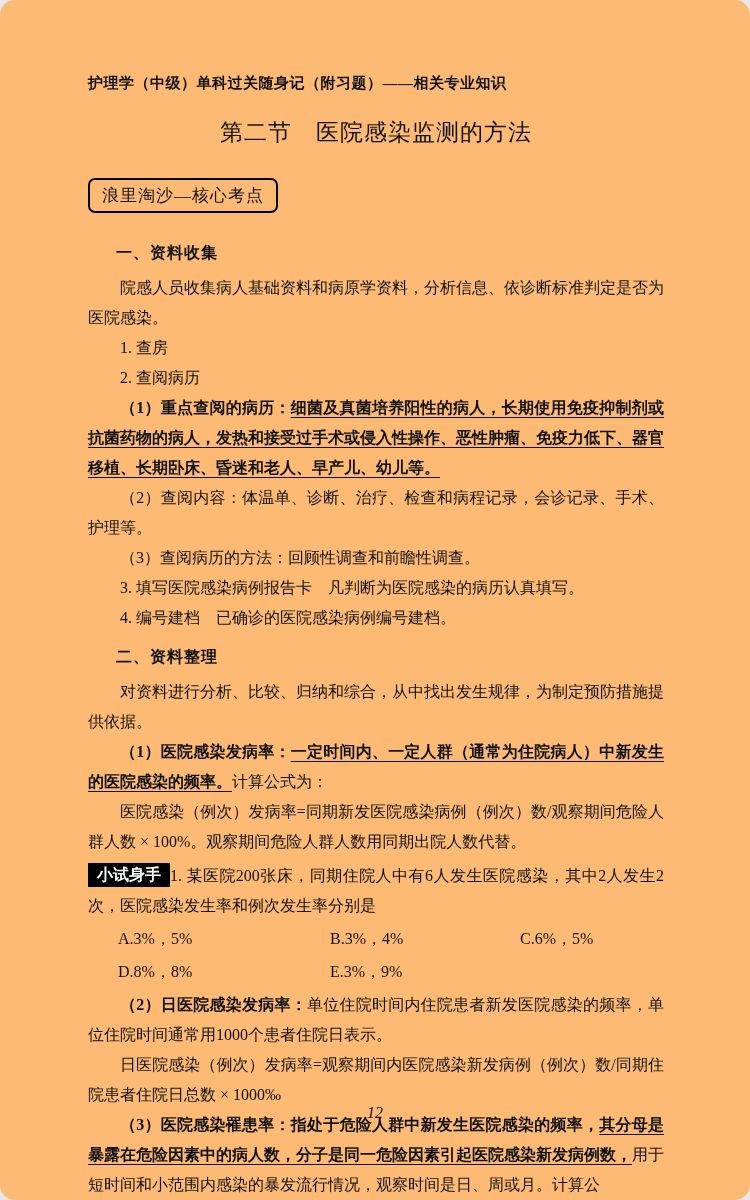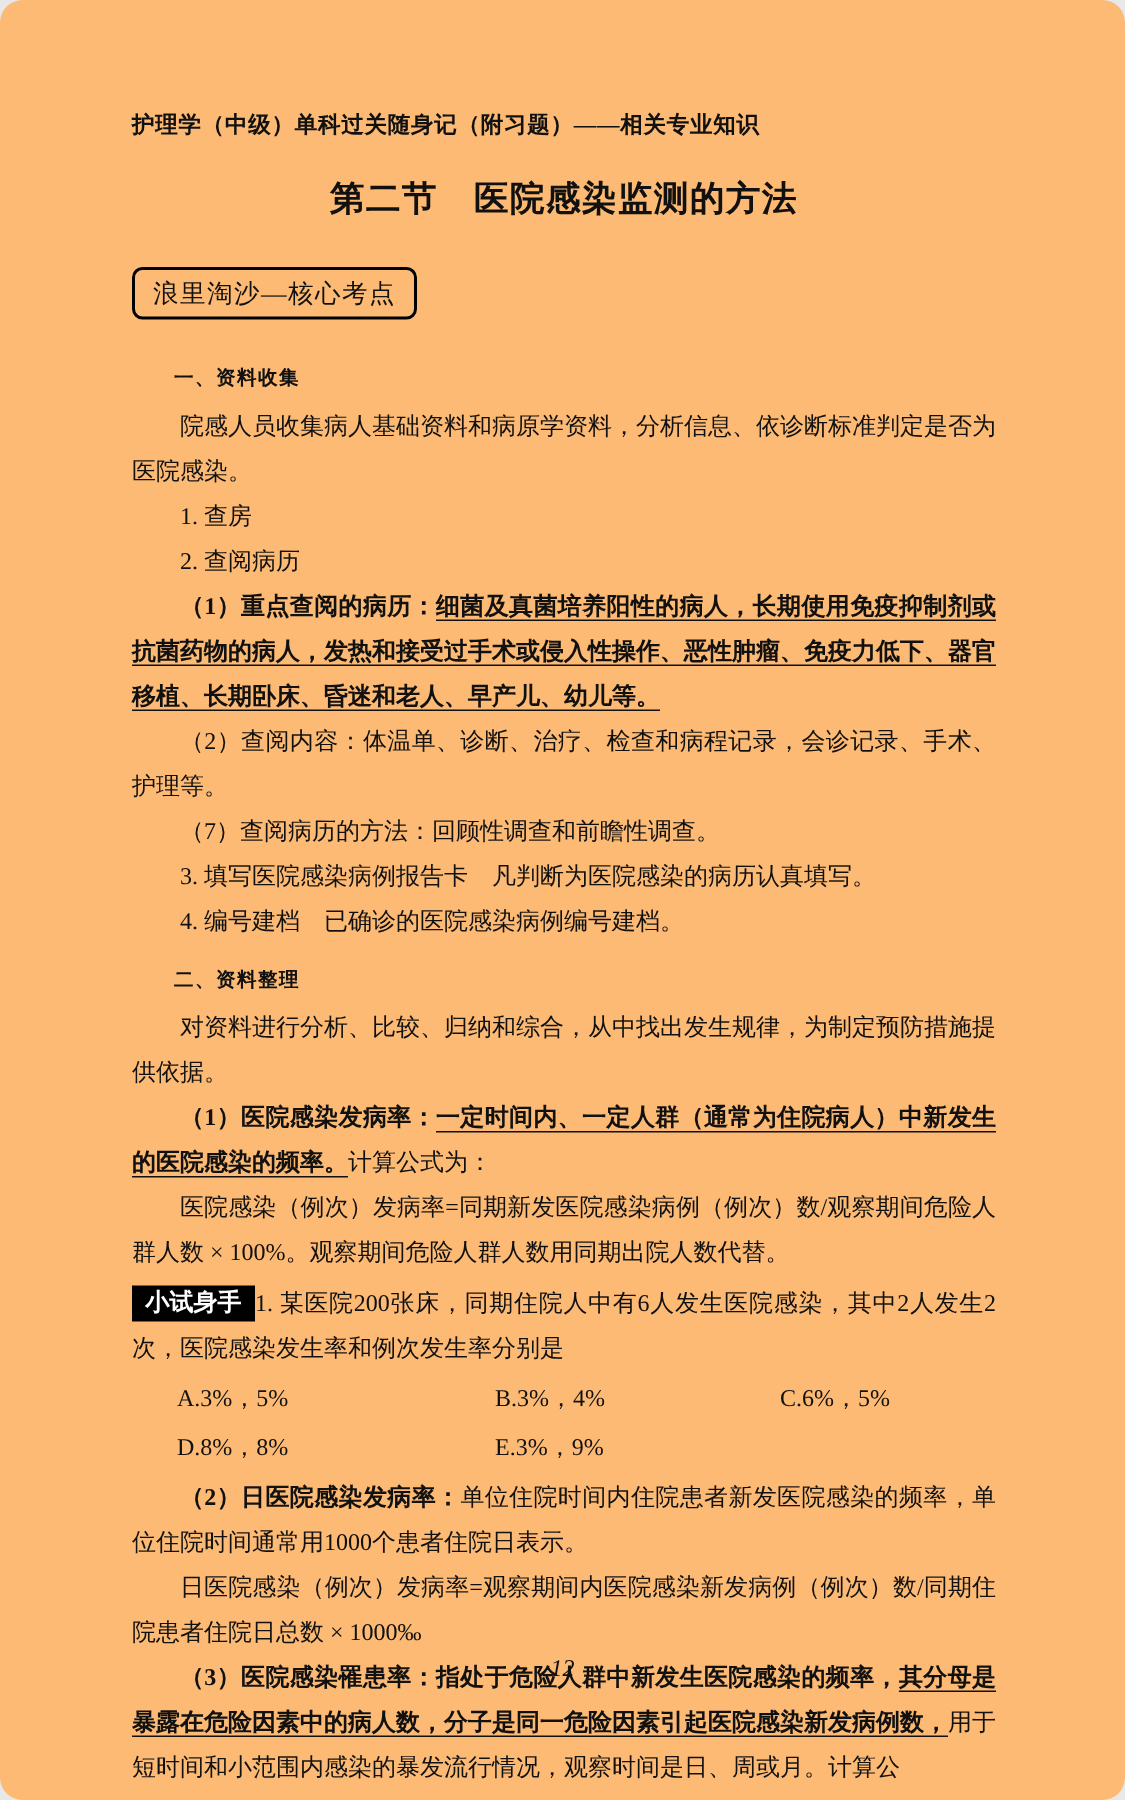--- a/index.html
+++ b/index.html
@@ -7,30 +7,30 @@
     width:750px;height:1200px;background:#fdba74;position:relative;
     box-sizing:border-box;padding:74px 86px 0 88px;
     font-family:"Liberation Serif","DejaVu Serif",serif;color:#111;
     overflow:hidden;
     border-radius:15px;
   }
   .doc-header{
     font-size:15px;font-weight:700;letter-spacing:0.5px;margin:0 0 24px 0;
   }
   .doc-title{
-    text-align:center;font-size:23px;font-weight:700;margin:0 0 30px 0;
+    text-align:center;font-size:23px;font-weight:400;margin:0 0 30px 0;
     letter-spacing:1px;
   }
   .badge{
     display:inline-block;border:2px solid #000;border-radius:7px;
     padding:4px 12px;font-size:17px;font-weight:400;margin:0 0 16px 0;
     letter-spacing:1px;
   }
   .heading{
-    font-size:13px;font-weight:700;margin:14px 0 9px 28px;letter-spacing:1px;
+    font-size:16px;font-weight:700;margin:14px 0 9px 28px;letter-spacing:1px;
   }
   .para{
     font-size:16px;line-height:30px;margin:0;text-indent:2em;
     text-align:justify;
   }
   .para .b{font-weight:700;}
   .para .u{text-decoration:underline;text-underline-offset:4px;text-decoration-thickness:1px;}
   .para.quiz{text-indent:0;margin-top:4px;}
   .chip{
     display:inline-block;background:#000;color:#fff;font-weight:700;
@@ -55,21 +55,21 @@
   <div>
     <span class="badge">浪里淘沙—核心考点</span>
   </div>
   <div>
       <div class="heading">一、资料收集</div>
       <p class="para"><span>院感人员收集病人基础资料和病原学资料，分析信息、依诊断标准判定是否为医院感染。</span></p>
       <p class="para"><span>1. 查房</span></p>
       <p class="para"><span>2. 查阅病历</span></p>
       <p class="para"><span class="b">（1）重点查阅的病历：</span><span class="b u">细菌及真菌培养阳性的病人，长期使用免疫抑制剂或抗菌药物的病人，发热和接受过手术或侵入性操作、恶性肿瘤、免疫力低下、器官移植、长期卧床、昏迷和老人、早产儿、幼儿等。</span></p>
       <p class="para"><span>（2）查阅内容：体温单、诊断、治疗、检查和病程记录，会诊记录、手术、护理等。</span></p>
-      <p class="para"><span>（7）查阅病历的方法：回顾性调查和前瞻性调查。</span></p>
+      <p class="para"><span>（3）查阅病历的方法：回顾性调查和前瞻性调查。</span></p>
       <p class="para"><span>3. 填写医院感染病例报告卡　凡判断为医院感染的病历认真填写。</span></p>
       <p class="para"><span>4. 编号建档　已确诊的医院感染病例编号建档。</span></p>
       <div class="heading">二、资料整理</div>
       <p class="para"><span>对资料进行分析、比较、归纳和综合，从中找出发生规律，为制定预防措施提供依据。</span></p>
       <p class="para"><span class="b">（1）医院感染发病率：</span><span class="b u">一定时间内、一定人群（通常为住院病人）中新发生的医院感染的频率。</span><span>计算公式为：</span></p>
       <p class="para"><span>医院感染（例次）发病率=同期新发医院感染病例（例次）数/观察期间危险人群人数 × 100%。观察期间危险人群人数用同期出院人数代替。</span></p>
       <p class="para quiz"><span class="chip">小试身手</span><span>1. 某医院200张床，同期住院人中有6人发生医院感染，其中2人发生2次，医院感染发生率和例次发生率分别是</span></p>
       <div class="options">
         <span class="opt">A.3%，5%</span>
         <span class="opt">B.3%，4%</span>

